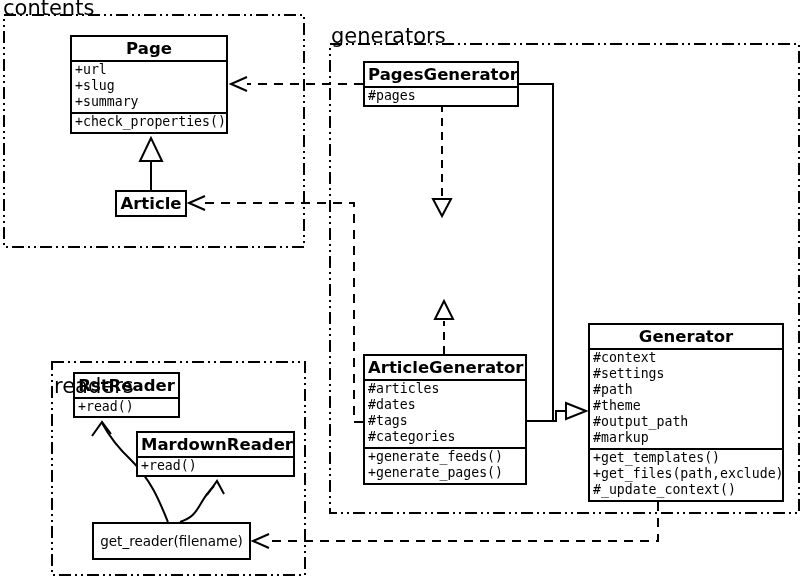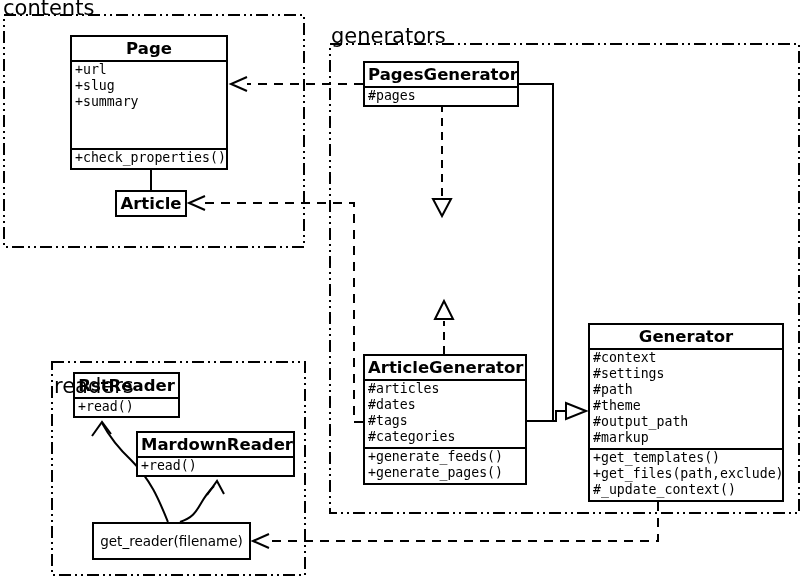--- a/index.html
+++ b/index.html
@@ -65,21 +65,21 @@
   <div class="pkg-label" style="left:331px;top:28px;">generators</div>
   <div class="pkg-label" style="left:54px;top:345px;margin-top:33px;">readers</div>
 
   <div class="uml-class" style="left:70px;top:35px;width:154px;">
     <div class="uml-title with-divider">Page</div>
     <div class="uml-section" style="height:50px;">
       <div class="uml-member">+url</div>
       <div class="uml-member">+slug</div>
       <div class="uml-member">+summary</div>
     </div>
-    <div class="uml-section divided" style="height:18px;margin-top:36px;">
+    <div class="uml-section divided" style="height:18px;">
       <div class="uml-member">+check_properties()</div>
     </div>
   </div>
 
   <div class="uml-class" style="left:115px;top:190px;width:68px;">
     <div class="uml-title">Article</div>
   </div>
 
   <div class="uml-class" style="left:363px;top:61px;width:152px;">
     <div class="uml-title with-divider">PagesGenerator</div>

